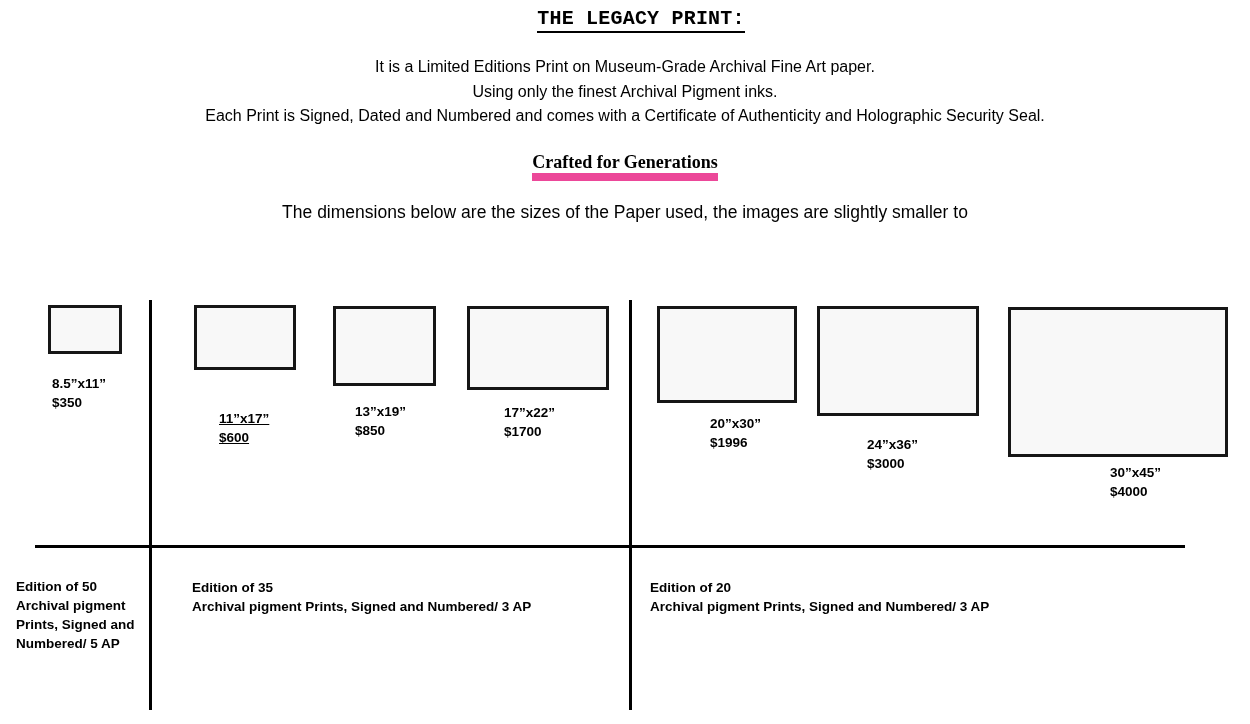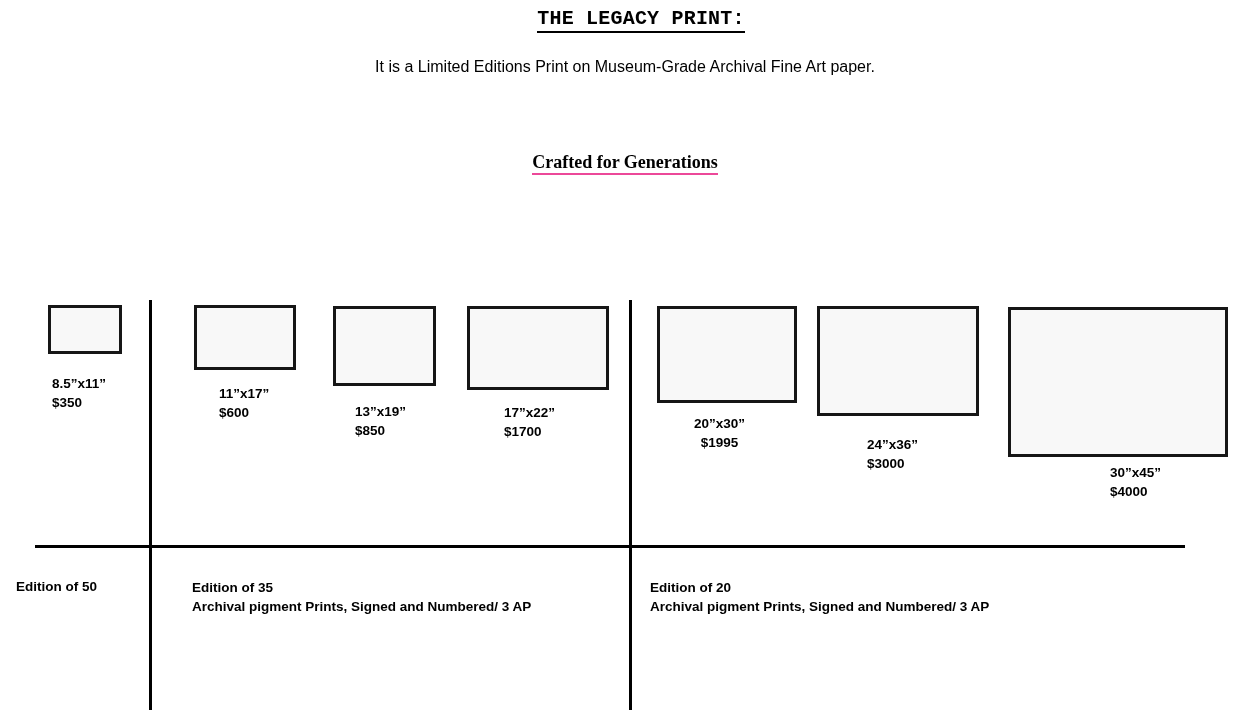--- a/index.html
+++ b/index.html
@@ -47,21 +47,21 @@
     position: absolute;
     left: 0;
     top: 152px;
     width: 1250px;
     text-align: center;
     font-family: "Liberation Serif", serif;
     font-weight: bold;
     font-size: 18px;
   }
   .sub-title span {
-    border-bottom: 2px solid #ec4899;
+    border-bottom: 8px solid #ec4899;
     padding-bottom: 1px;
   }
 
   .dims-note {
     position: absolute;
     left: 0;
     top: 200px;
     width: 1250px;
     text-align: center;
     font-size: 17.5px;
@@ -107,51 +107,54 @@
 </style>
 </head>
 <body>
 
 <div class="hdr-title">
   <span>THE LEGACY PRINT:</span>
 </div>
 
 <div class="intro">
   <div>It is a Limited Editions Print on Museum-Grade Archival Fine Art paper.</div>
+  <div>Using only the finest Archival Pigment inks.</div>
+  <div>Each Print is Signed, Dated and Numbered  and comes with a Certificate of Authenticity and Holographic Security Seal.</div>
 </div>
 
 <div class="sub-title">
   <span>Crafted for Generations</span>
 </div>
 
 <div class="dims-note">
+  <div>The dimensions below are the sizes of the Paper used, the images are slightly smaller to</div>
 </div>
 
 <div class="vline" style="left:149px; top:300px; height:410px;"></div>
 <div class="vline" style="left:629px; top:300px; height:410px;"></div>
 <div class="hline" style="left:35px; top:545px; width:1150px;"></div>
 
 <div class="print-box" style="left:48px; top:305px; width:74px; height:49px;"></div>
 <div class="box-label" style="left:52px; top:374px;"><span>8.5”x11”</span><br><span>$350</span></div>
 
 <div class="print-box" style="left:194px; top:305px; width:102px; height:65px;"></div>
-<div class="box-label" style="left:219px; top:384px;"><span>11”x17”</span><br><span>$600</span></div>
+<div class="box-label" style="left:219px; top:409px;text-decoration:underline;"><span>11”x17”</span><br><span>$600</span></div>
 
 <div class="print-box" style="left:333px; top:306px; width:103px; height:80px;"></div>
 <div class="box-label" style="left:355px; top:402px;"><span>13”x19”</span><br><span>$850</span></div>
 
 <div class="print-box" style="left:467px; top:306px; width:142px; height:84px;"></div>
 <div class="box-label" style="left:504px; top:403px;"><span>17”x22”</span><br><span>$1700</span></div>
 
 <div class="print-box" style="left:657px; top:306px; width:140px; height:97px;"></div>
-<div class="box-label" style="left:694px; top:414px;text-align:center;"><span>20”x30”</span><br><span>$1995</span></div>
+<div class="box-label" style="left:710px; top:414px;"><span>20”x30”</span><br><span>$1996</span></div>
 
 <div class="print-box" style="left:817px; top:306px; width:162px; height:110px;"></div>
 <div class="box-label" style="left:867px; top:435px;"><span>24”x36”</span><br><span>$3000</span></div>
 
 <div class="print-box" style="left:1008px; top:307px; width:220px; height:150px;"></div>
 <div class="box-label" style="left:1086px; top:463px;margin-left:24px;"><span>30”x45”</span><br><span>$4000</span></div>
 
-<div class="edition" style="left:16px; top:577px; width:132px;"><span>Edition of 50</span><br></div>
+<div class="edition" style="left:16px; top:577px; width:132px;"><span>Edition of 50</span><br><span>Archival pigment Prints, Signed and Numbered/ 5 AP</span></div>
 
 <div class="edition" style="left:192px; top:578px; width:420px;"><span>Edition of 35</span><br><span>Archival pigment Prints, Signed and Numbered/ 3 AP</span></div>
 
 <div class="edition" style="left:650px; top:578px; width:460px;"><span>Edition of 20</span><br><span>Archival pigment Prints, Signed and Numbered/ 3 AP</span></div>
 
 </body></html>

